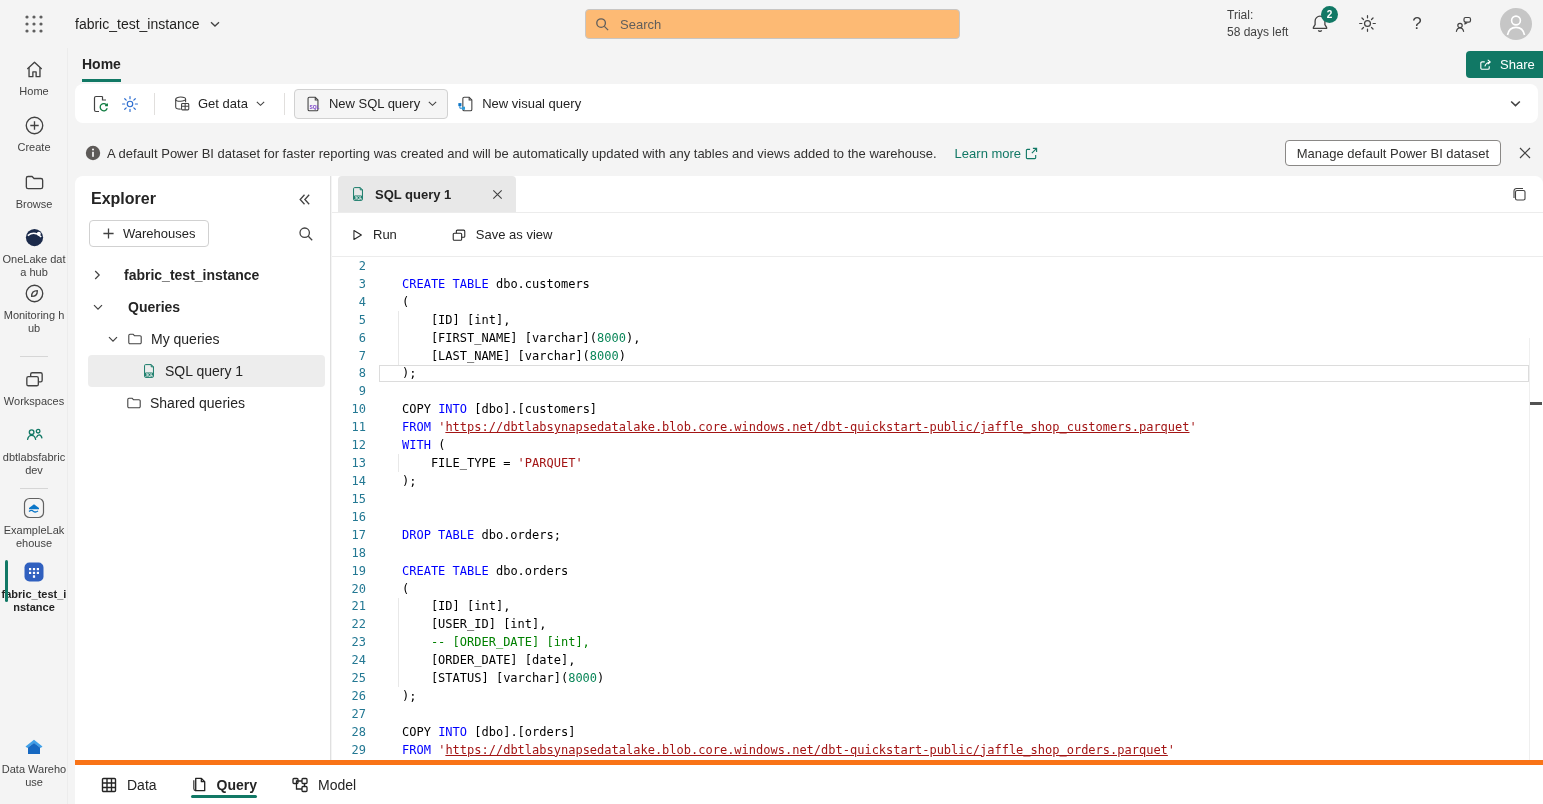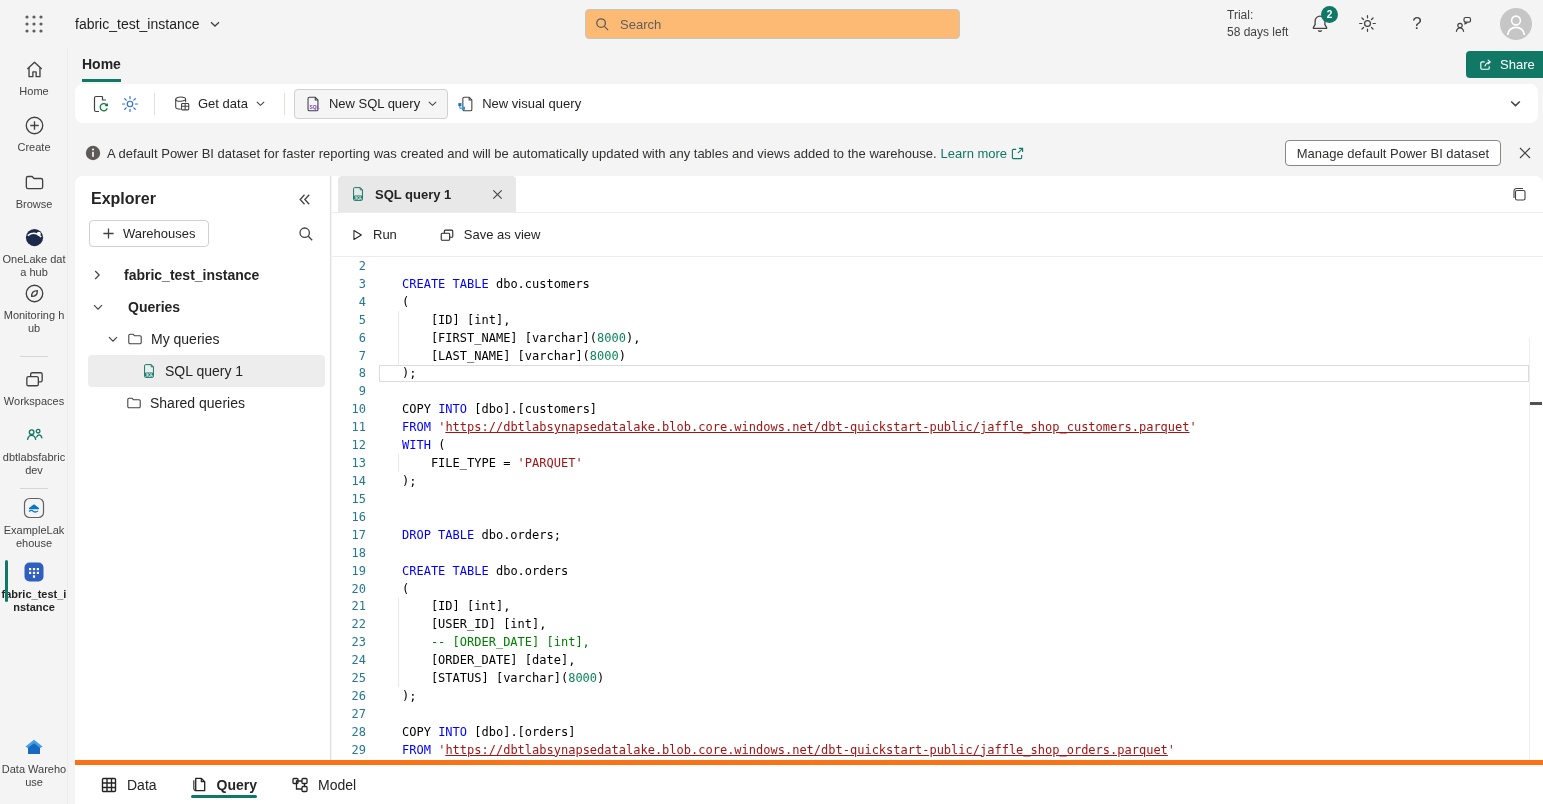--- a/index.html
+++ b/index.html
@@ -32,21 +32,21 @@
   .icon-btn{width:30px;height:30px;display:flex;align-items:center;justify-content:center;border-radius:4px;cursor:pointer}
   .v-div{width:1px;height:22px;background:#e1dfdd;margin:0 9px}
   .ribbon-btn{display:flex;align-items:center;gap:7px;font-size:13px;color:var(--txt);padding:0 9px;height:30px;border-radius:4px;cursor:pointer;white-space:nowrap}
   .ribbon-btn.outlined{background:#f5f5f5;border:1px solid #d1d1d1}
   .ribbon-collapse{position:absolute;right:16px;top:13px;cursor:pointer;color:#424242}
 
   
   .banner{position:absolute;left:75px;top:136px;width:1468px;height:34px;display:flex;align-items:center;font-size:13px;color:#323130}
   .banner .info{margin-left:10px;flex:none}
   .banner .msg{margin-left:6px}
-  .banner a{color:var(--accent);text-decoration:none;margin-left:4px;display:inline-flex;align-items:center;gap:4px;cursor:pointer}
+  .banner a{color:var(--accent);text-decoration:none;margin-left:18px;display:inline-flex;align-items:center;gap:4px;cursor:pointer}
   .manage-btn{position:absolute;right:42px;top:4px;height:26px;padding:0 11px;border:1px solid #8a8886;border-radius:4px;background:#fff;font-size:13px;display:flex;align-items:center;cursor:pointer;white-space:nowrap}
   .banner-close{position:absolute;right:10px;top:9px;width:16px;height:16px;cursor:pointer;color:#424242}
 
   
   .rail{position:absolute;left:0;top:48px;width:68px;bottom:0;background:#f4f4f4;border-right:1px solid #ececec}
   .rail-item{position:absolute;left:0;width:68px;display:flex;flex-direction:column;align-items:center;gap:4px;cursor:pointer}
   .rail-item .lbl{font-size:11px;color:#424242;text-align:center;line-height:13px;width:66px;word-break:break-all}
   .rail-item.selected .lbl{font-weight:700;color:#242424}
   .rail-item.selected::before{content:'';position:absolute;left:5px;top:0;width:3px;height:42px;border-radius:2px;background:var(--accent)}
   .rail-div{position:absolute;left:20px;width:28px;height:1px;background:#d6d6d6}
@@ -64,21 +64,21 @@
   .tree-row.selected{background:#ededed;border-radius:4px;margin:0 5px 0 13px}
   .tr-bold{font-weight:700}
 
   
   .editor{position:absolute;left:332px;top:176px;width:1211px;height:584px;background:#fff;border-radius:0 8px 0 0}
   .tab-strip{height:37px;border-bottom:1px solid #ececec;position:relative;display:flex}
   .editor-tab{margin-left:6px;width:178px;background:#e8e8e8;border-radius:4px 4px 0 0;display:flex;align-items:center;gap:9px;padding:0 12px;cursor:pointer}
   .editor-tab .t{font-size:13px;font-weight:700}
   .tab-close{margin-left:auto;color:#424242;cursor:pointer}
   .stack-icon{position:absolute;right:14px;top:10px;color:#424242;cursor:pointer}
-  .query-toolbar{height:44px;border-bottom:1px solid #ececec;display:flex;align-items:center;padding-left:18px;gap:42px}
+  .query-toolbar{height:44px;border-bottom:1px solid #ececec;display:flex;align-items:center;padding-left:18px;gap:54px}
   .qt-btn{display:flex;align-items:center;gap:9px;font-size:13px;color:var(--txt);cursor:pointer}
 
   .code-area{position:absolute;left:0;top:81px;right:0;bottom:0;font-family:"DejaVu Sans Mono",monospace;font-size:12px;overflow:hidden}
   .code-line{height:17.93px;display:flex;align-items:center;position:relative;white-space:pre}
   .code-line .ln{width:34px;text-align:right;color:var(--lineno);flex:none}
   .code-line .code{margin-left:36px;color:#000}
   .code-line .guide{position:absolute;left:66px;top:0;bottom:0;width:1px;background:#e8e8e8}
   .code-line.current::after{content:'';position:absolute;left:47px;right:14px;top:0;bottom:0;border:1px solid #dcdcdc;pointer-events:none}
   .k{color:var(--keyword)} .s{color:var(--string)} .c{color:var(--comment)} .n{color:var(--number)}
   .u{color:var(--string);text-decoration:underline}

